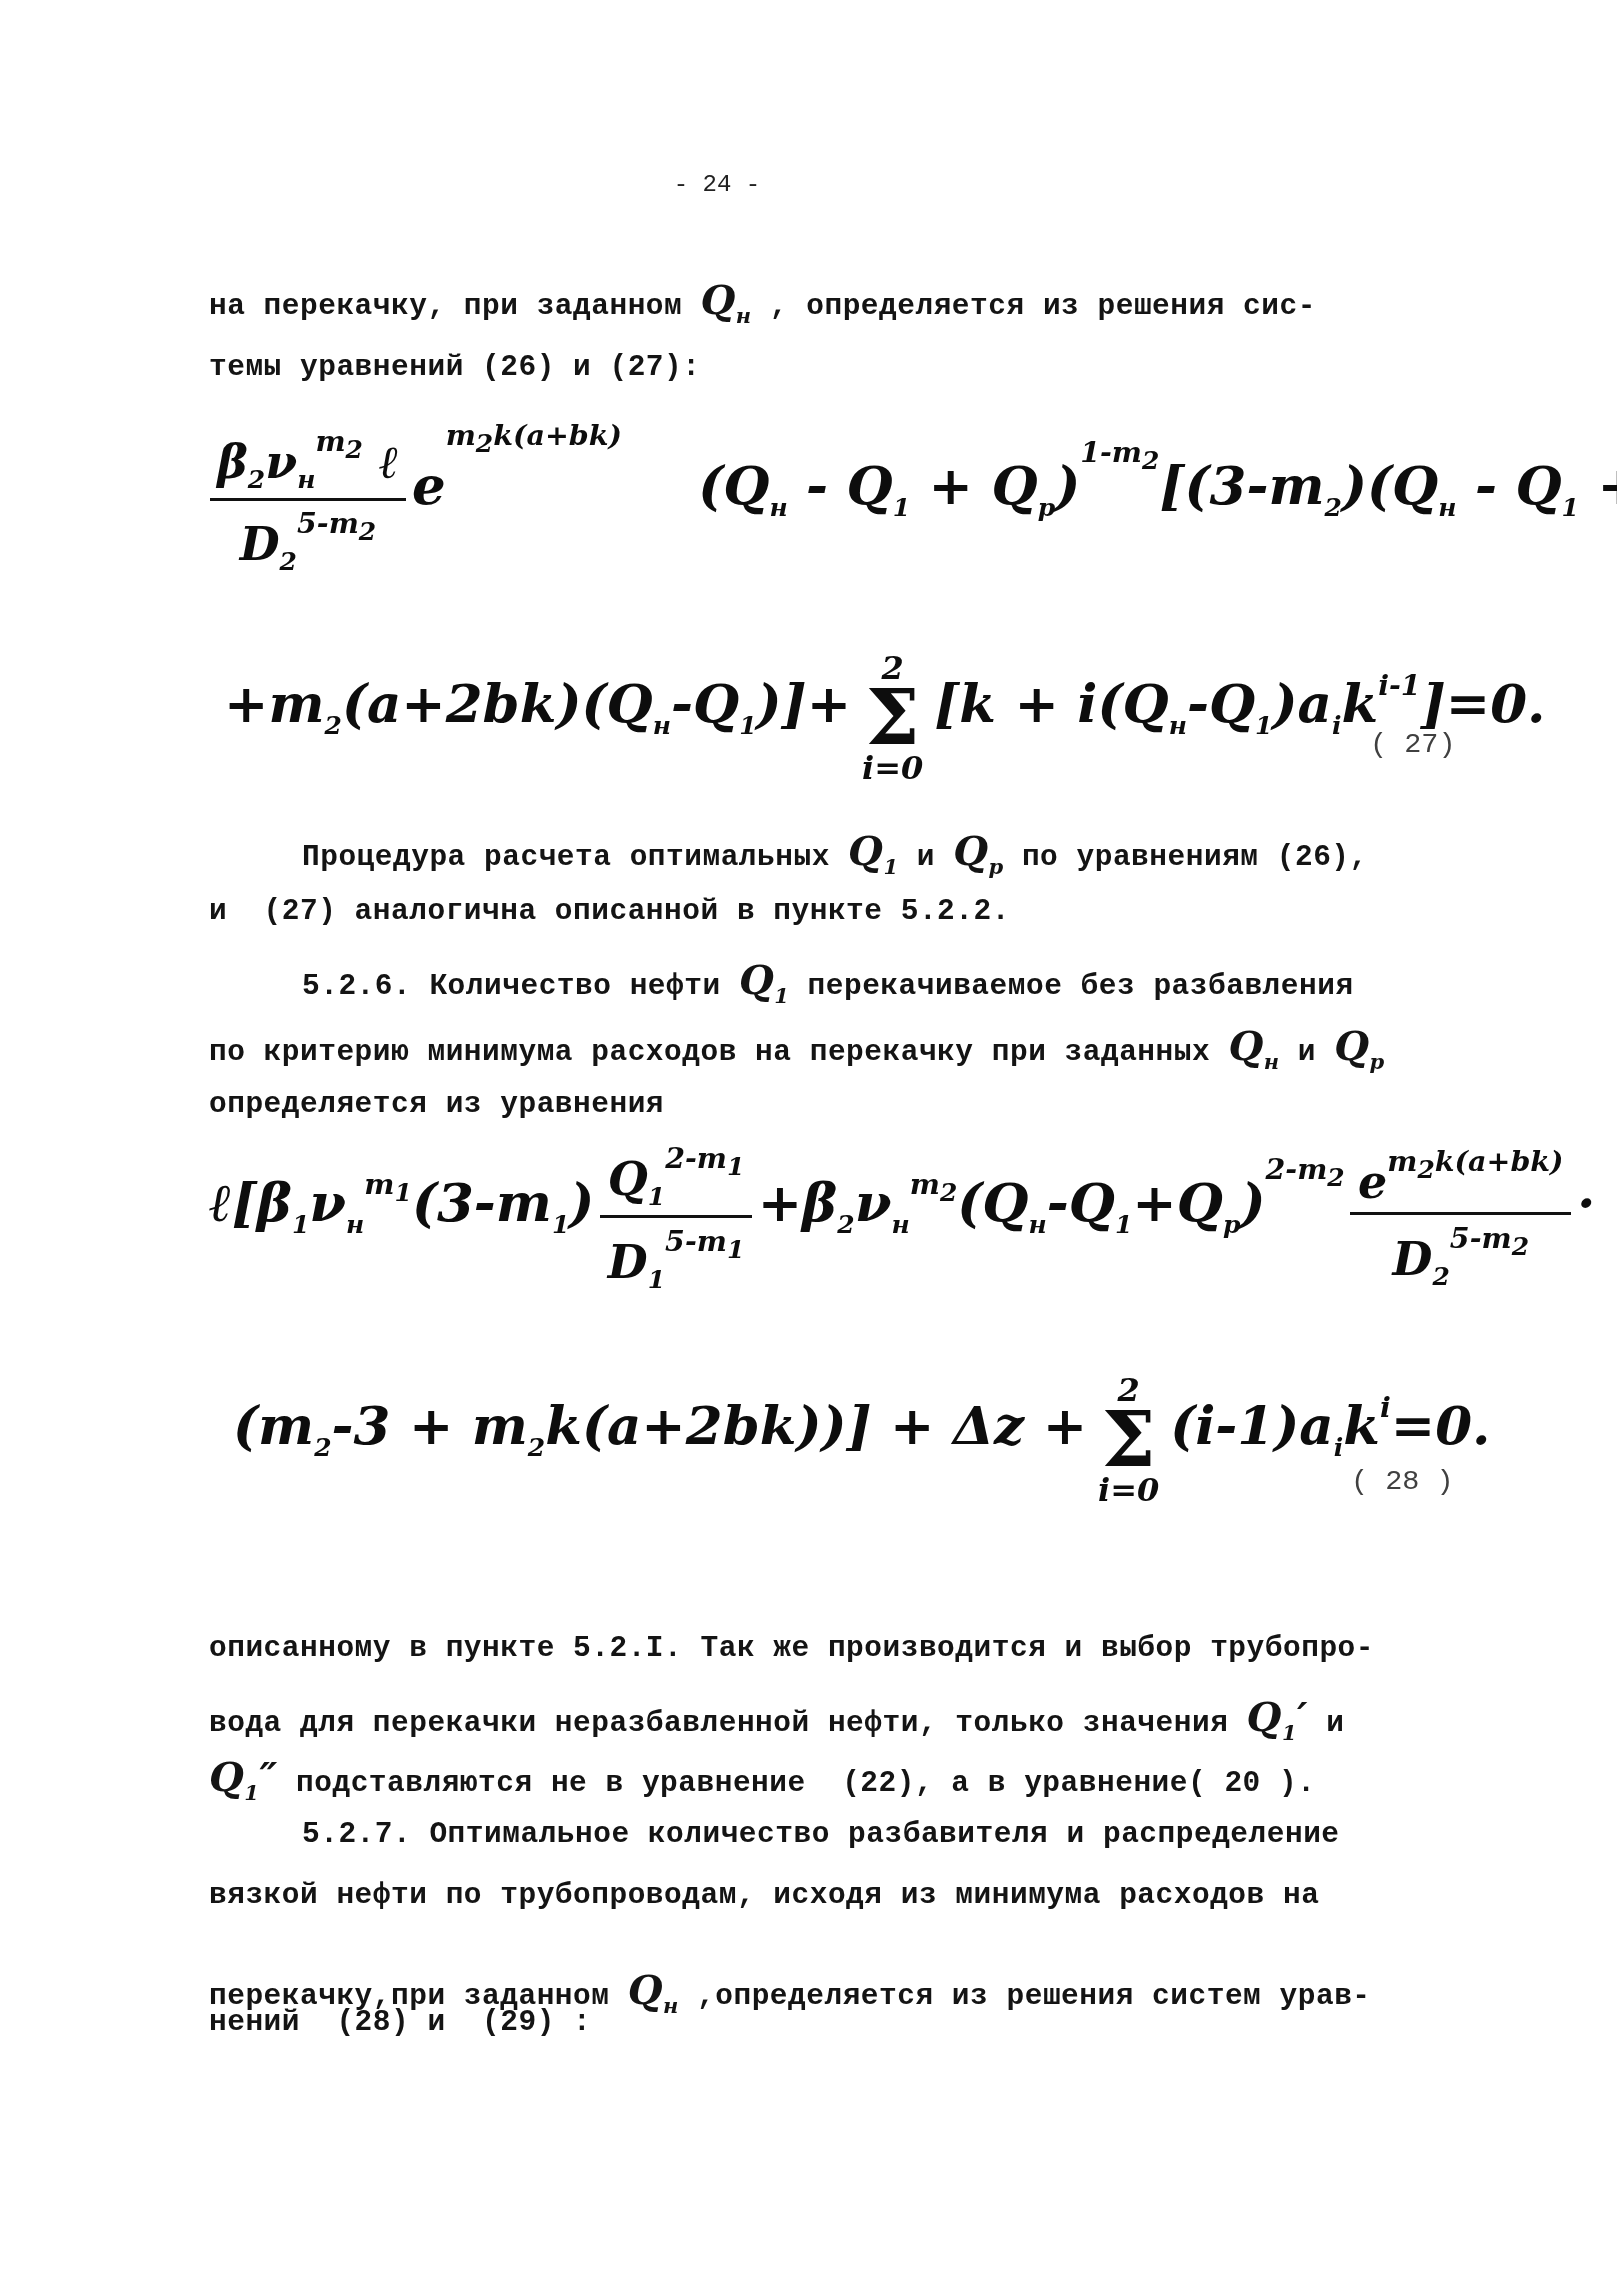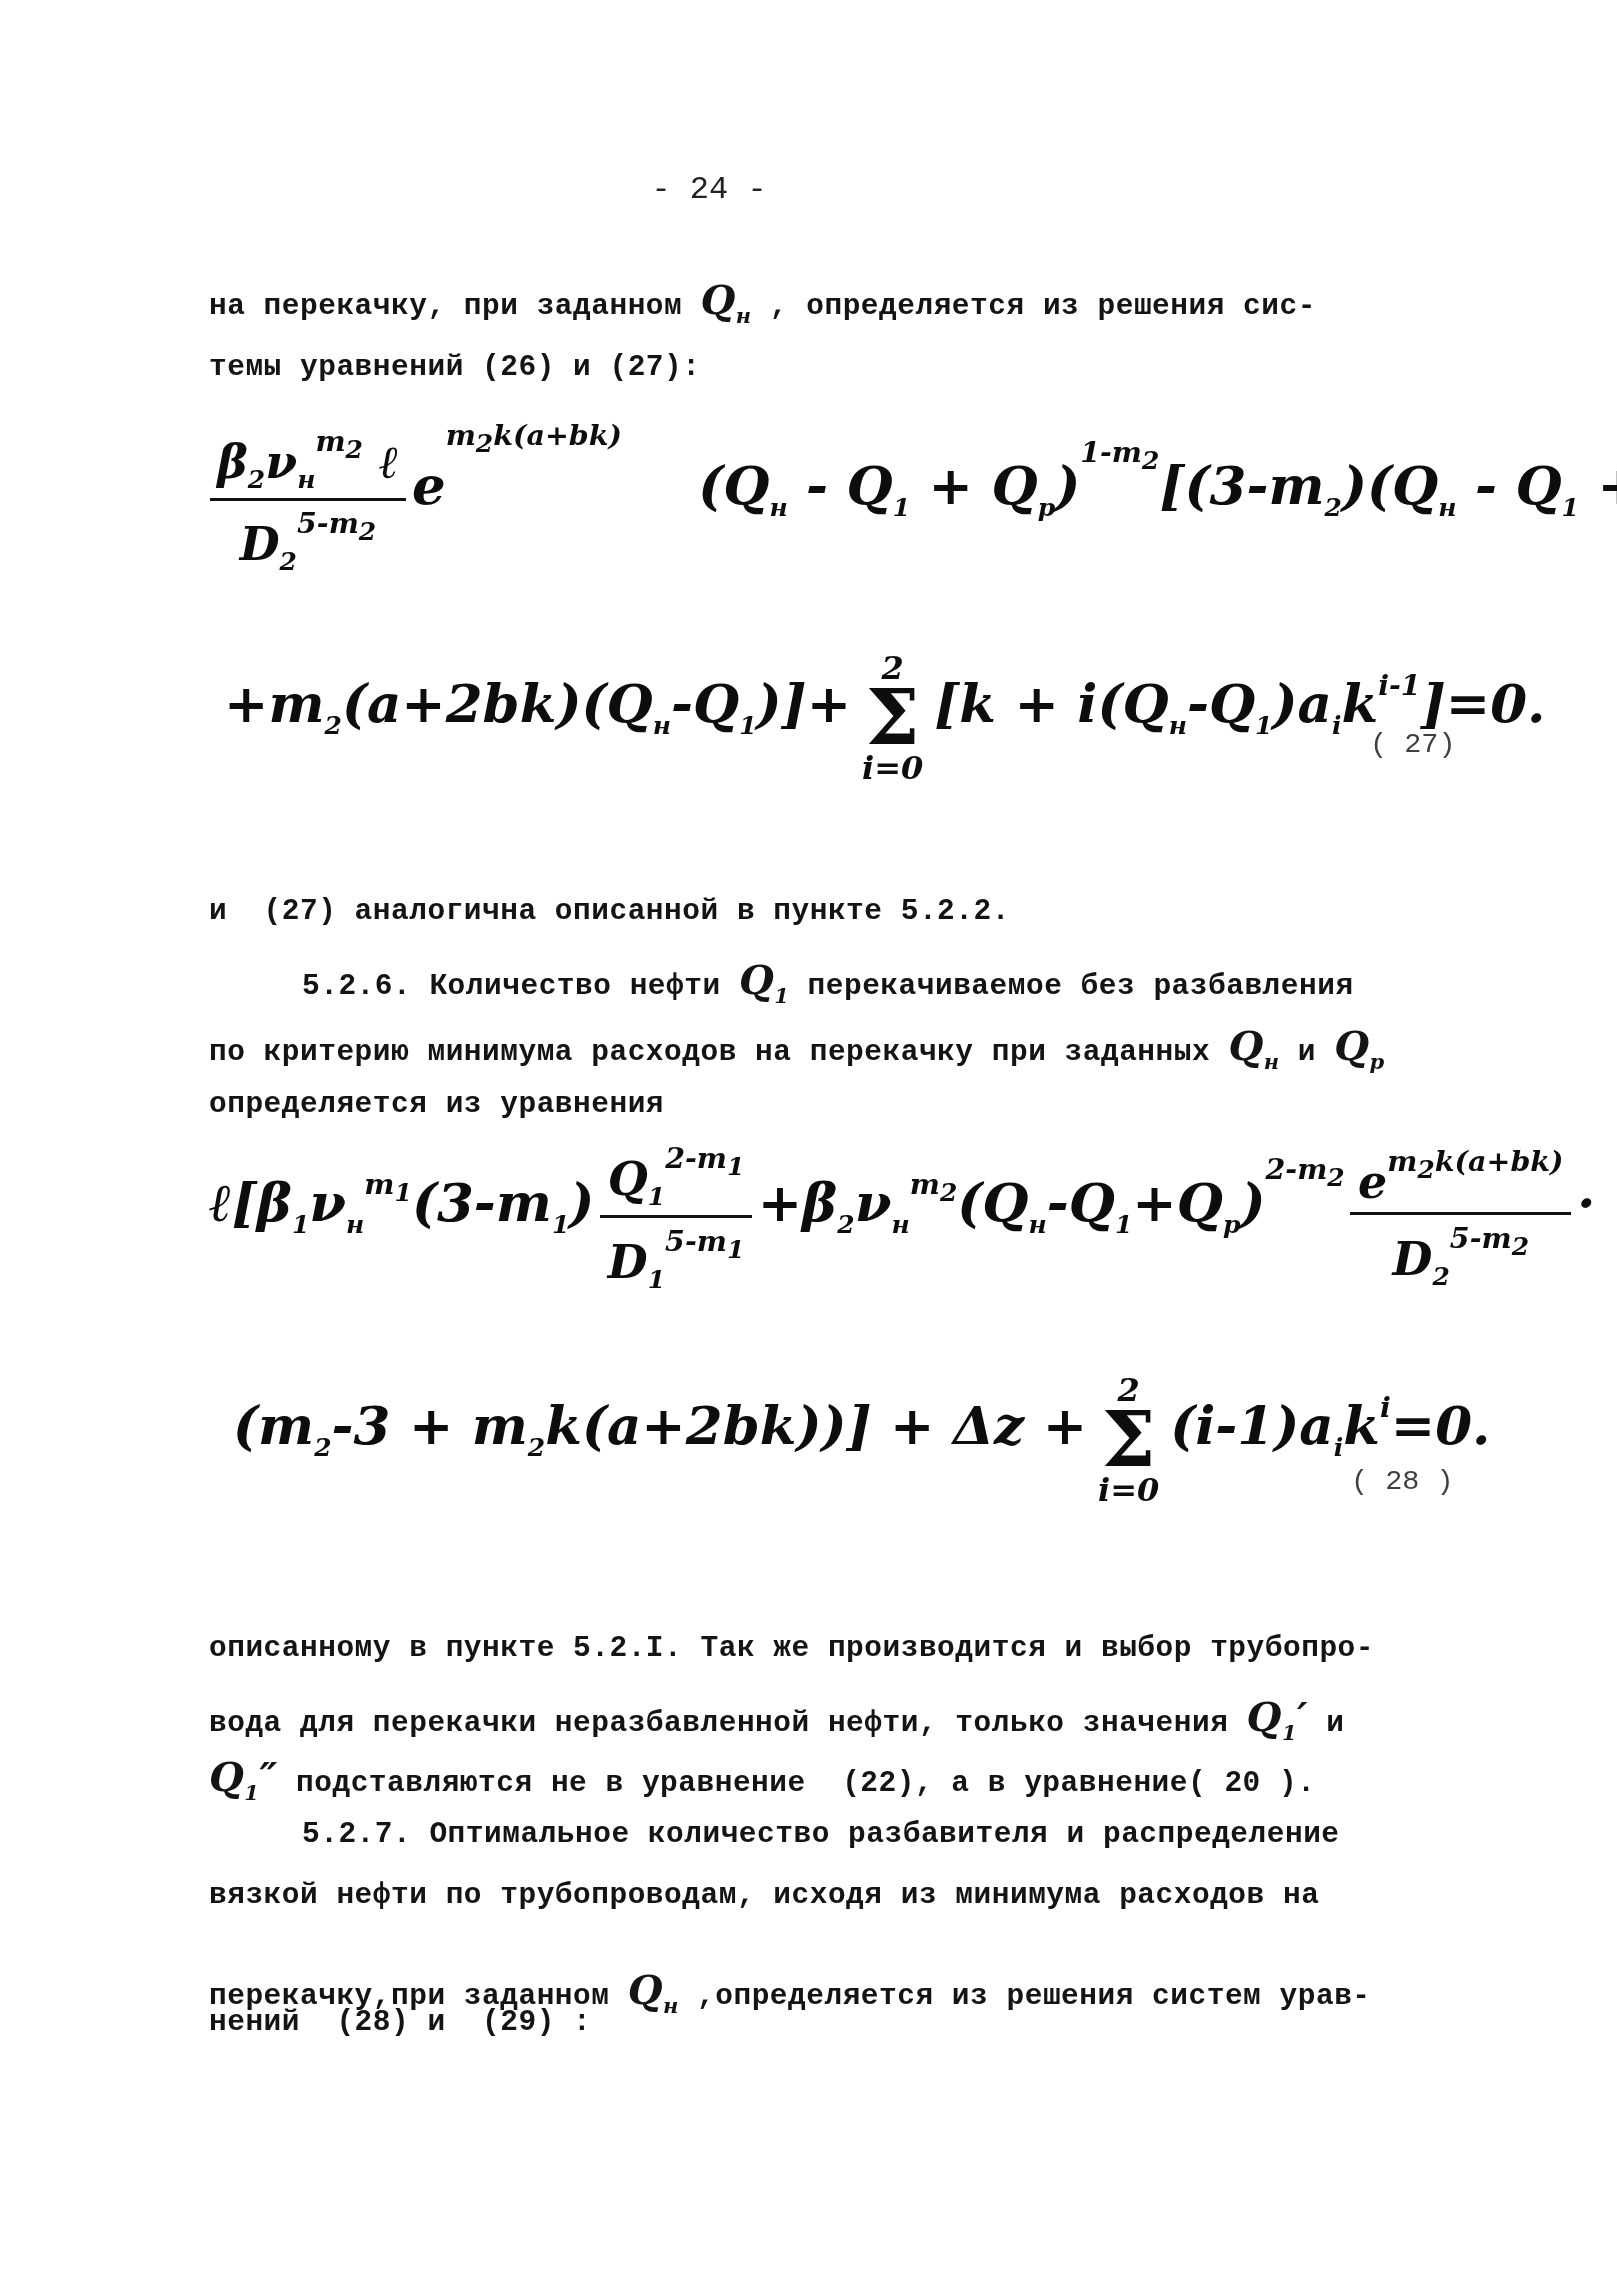--- a/index.html
+++ b/index.html
@@ -1,19 +1,19 @@
 <!DOCTYPE html>
 <html style="font-size:15px"><head>
 <meta charset="utf-8">
 <style>
   html, body { margin: 0; padding: 0; background: #ffffff; }
   body { width: 1618px; height: 2291px; position: relative; overflow: hidden; color: #111; }
   .page { position: absolute; left: 0; top: 0; width: 1618px; height: 2291px; background: #fff; }
-  .pnum { position: absolute; top: 171px; left: 8px; width: 1402px; text-align: center;
-          font-family: "Liberation Mono", monospace; font-size: 32px; color: #222; }
+  .pnum { position: absolute; top: 171px; left: 16px; width: 1402px; text-align: center;
+          font-family: "Liberation Mono", monospace; font-size: 24px; color: #222; }
   .tline { position: absolute; left: 209px; font-family: "Liberation Mono", "DejaVu Sans Mono", monospace;
            font-size: 29.5px; font-weight: bold; white-space: pre; color: #141414; letter-spacing: 0.5px; }
   .ind { left: 302px; }
   .q { font-family: "DejaVu Serif", serif; font-style: italic; font-weight: bold; font-size: 40px; }
   .q sub { font-size: 21px; }
   .eq { position: absolute; font-family: "DejaVu Serif", serif; font-style: italic; font-weight: bold;
         color: #0d0d0d; white-space: nowrap; }
   .eq .big { font-size: 53px; }
   .eq sup { font-size: 28.5px; vertical-align: 27px; }
   .eq sub { font-size: 25px; }
@@ -42,20 +42,21 @@
     <span class="big" style="margin-left:71px;">(Q<sub>н</sub> - Q<sub>1</sub> + Q<sub>p</sub>)</span><sup style="vertical-align:42px;">1-m<sub>2</sub></sup><span class="big">[(3-m<sub>2</sub>)(Q<sub>н</sub> - Q<sub>1</sub> + Q)+</span>
   </div>
 
   <div class="eq" style="left:224px; top:652px;">
     <span class="big">+m<sub>2</sub>(a+2bk)(Q<sub>н</sub>-Q<sub>1</sub>)]+</span>
     <span class="sum"><span>2</span><span class="sig">Σ</span><span>i=0</span></span>
     <span class="big">[k + i(Q<sub>н</sub>-Q<sub>1</sub>)a<sub>i</sub>k<sup>i-1</sup>]=0.</span>
   </div>
   <div class="eqnum" style="left:1370px; top:728px;">( 27)</div>
 
+  <div class="tline ind" style="top:827px;"><span>Процедура расчета оптимальных </span><span class="q"><span>Q</span><sub>1</sub></span><span> и </span><span class="q"><span>Q</span><sub>p</sub></span><span> по уравнениям (26),</span></div>
   <div class="tline" style="top:894px;">и  (27) аналогична описанной в пункте 5.2.2.</div>
 
   <div class="tline ind" style="top:956px;"><span>5.2.6. Количество нефти </span><span class="q"><span>Q</span><sub>1</sub></span><span> перекачиваемое без разбавления</span></div>
   <div class="tline" style="top:1022px;"><span>по критерию минимума расходов на перекачку при заданных </span><span class="q"><span>Q</span><sub>н</sub></span><span> и </span><span class="q"><span>Q</span><sub>p</sub></span></div>
   <div class="tline" style="top:1087px;">определяется из уравнения</div>
 
   <div class="eq" style="left:209px; top:1141px;">
     <span class="big">ℓ[β<sub>1</sub>ν<sub>н</sub><sup>m<sub>1</sub></sup>(3-m<sub>1</sub>)</span><span class="frac"><span class="num">Q<sub>1</sub><sup>2-m<sub>1</sub></sup></span><span class="den">D<sub>1</sub><sup>5-m<sub>1</sub></sup></span></span><span class="big">+β<sub>2</sub>ν<sub>н</sub><sup>m<sub>2</sub></sup>(Q<sub>н</sub>-Q<sub>1</sub>+Q<sub>p</sub>)</span><sup style="vertical-align:42px;">2-m<sub>2</sub></sup><span class="frac"><span class="num">e<sup>m<sub>2</sub>k(a+bk)</sup></span><span class="den">D<sub>2</sub><sup>5-m<sub>2</sub></sup></span></span><span class="big">·</span>
   </div>
 

